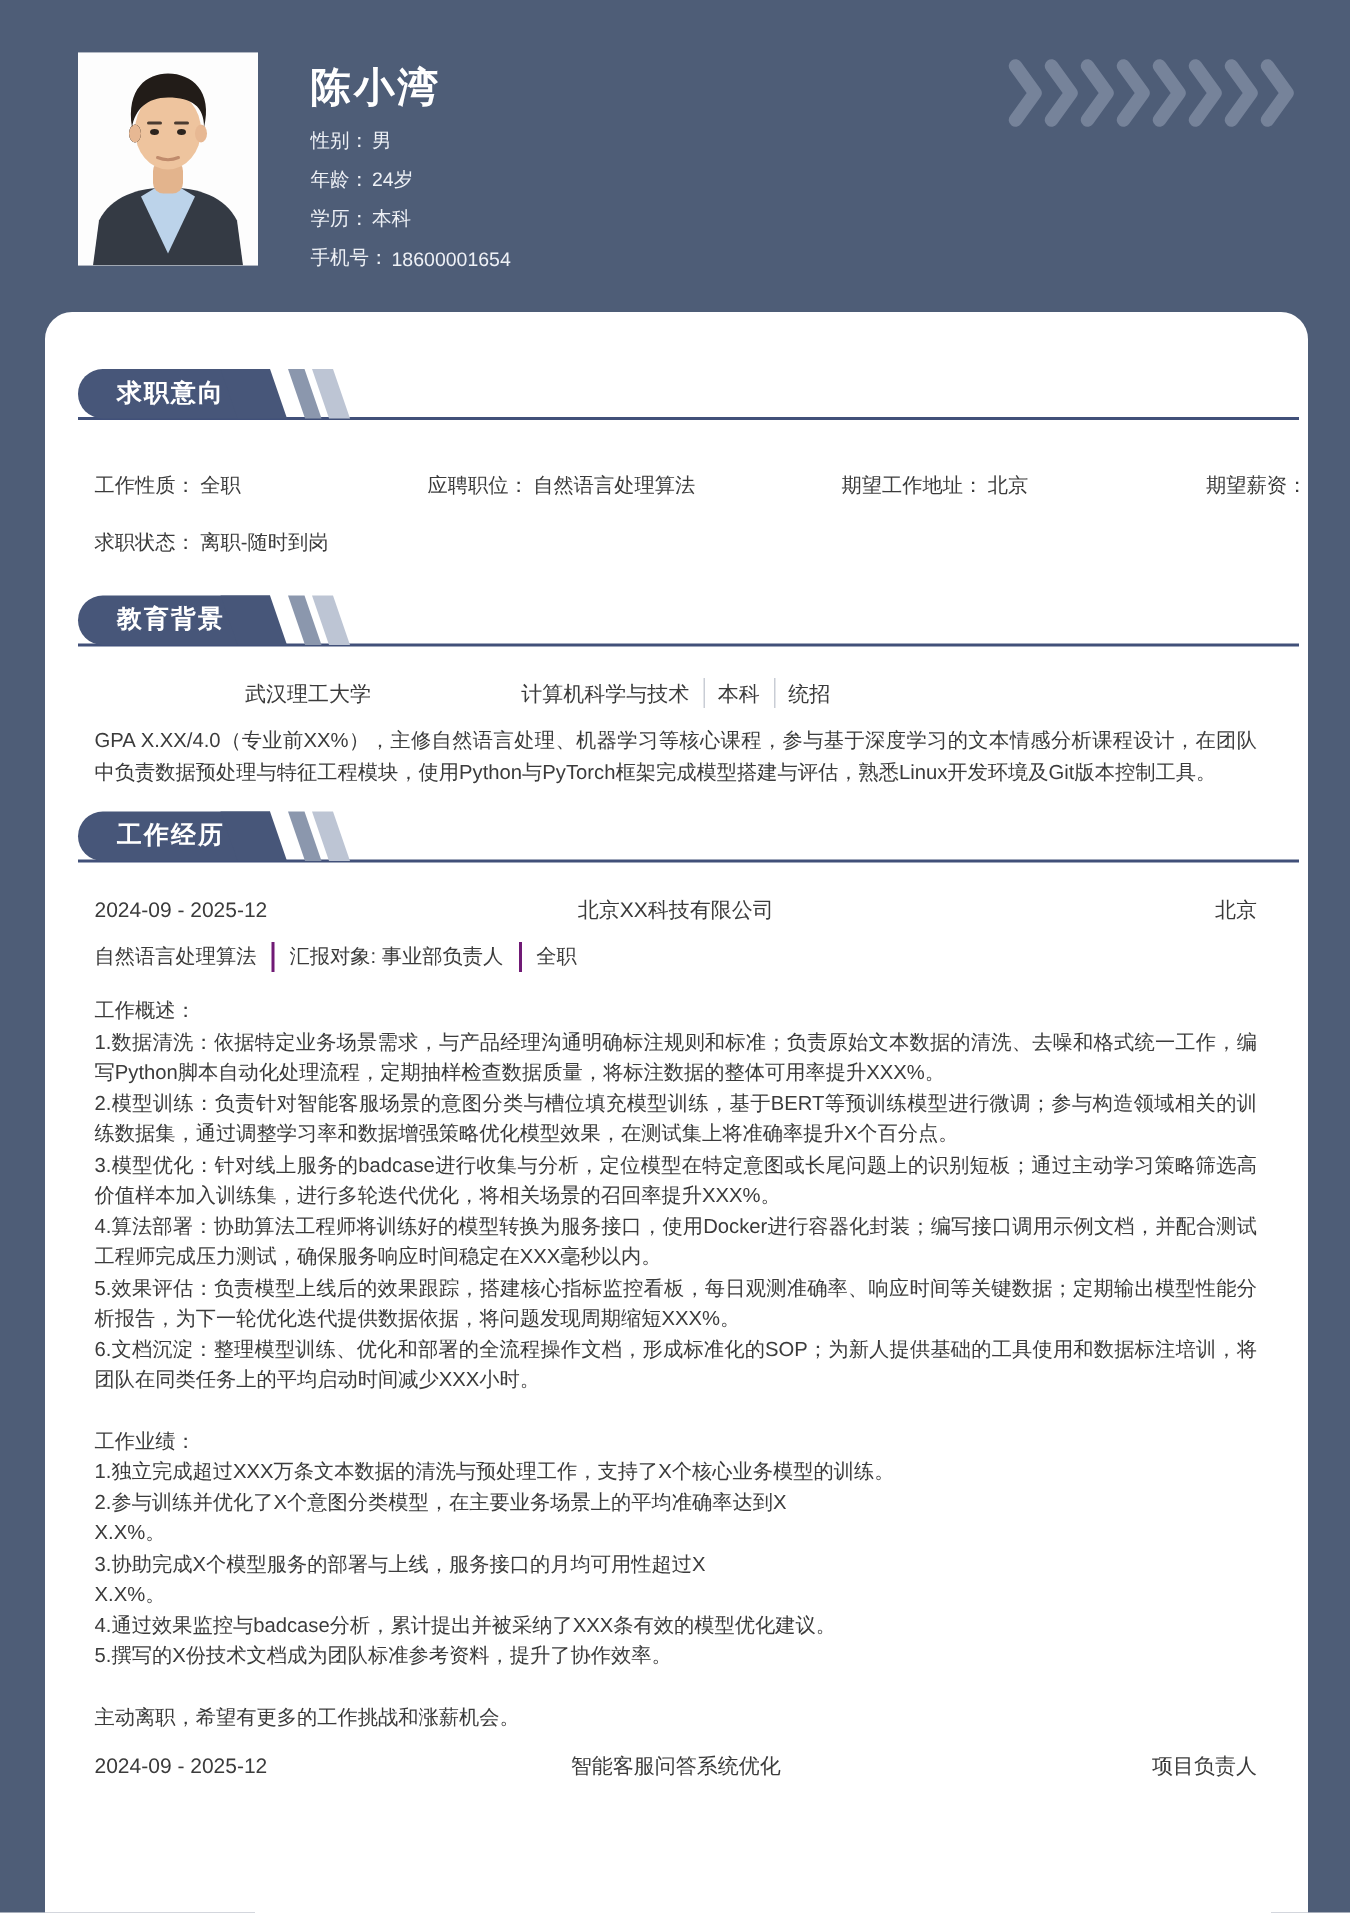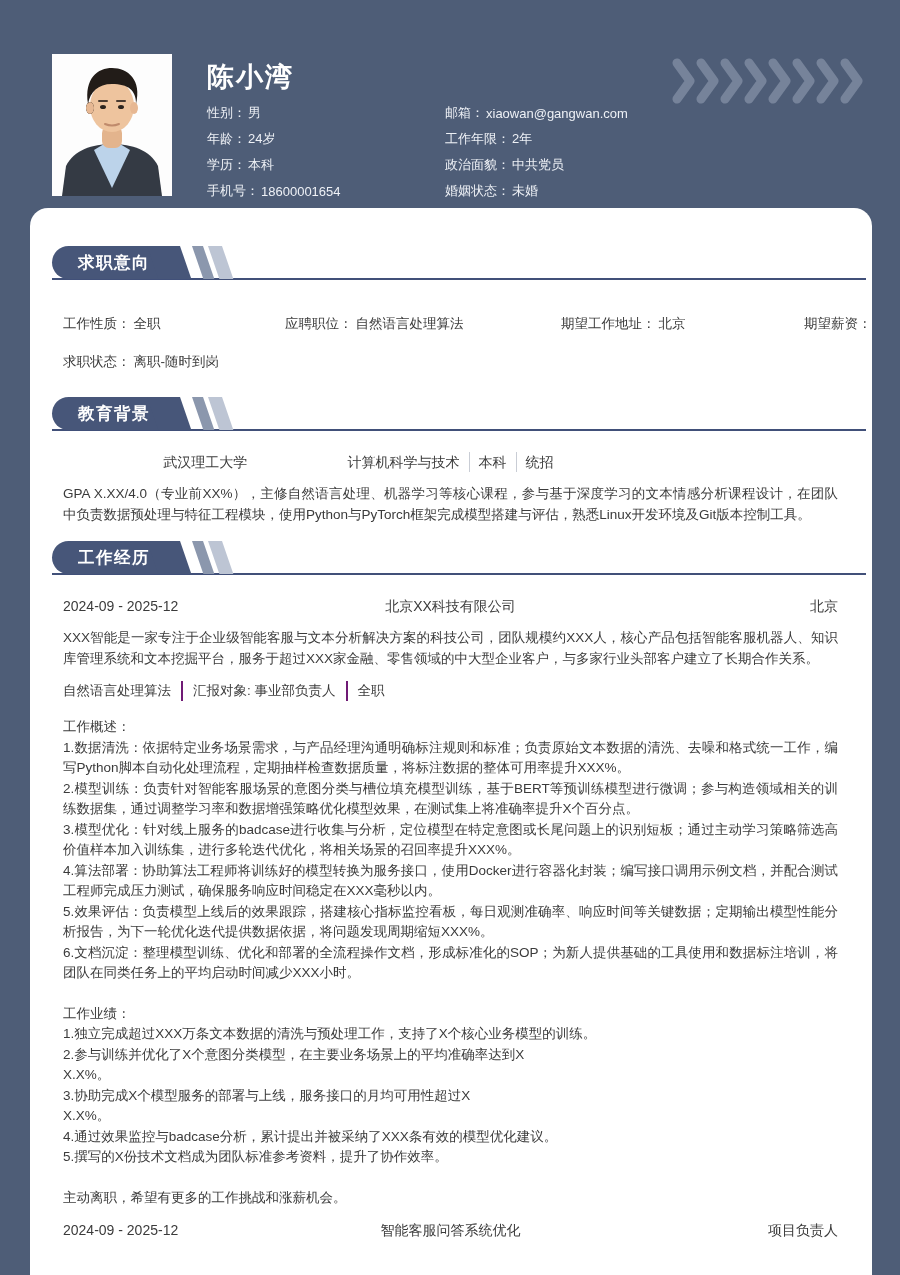--- a/index.html
+++ b/index.html
@@ -3,21 +3,21 @@
 <meta charset="utf-8">
 <style>
   * { margin:0; padding:0; box-sizing:border-box; }
   html,body { width:900px; height:1275px; overflow:hidden; }
   body {
     background:#4e5d77;
     font-family:"Liberation Sans","DejaVu Sans",sans-serif;
     position:relative;
   }
   
-  .hdr { position:relative; width:900px; height:220px;margin-top:19px; }
+  .hdr { position:relative; width:900px; height:220px; }
   .photo {
     position:absolute; left:52px; top:35px; width:120px; height:142px;
     background:#ffffff; overflow:hidden;
   }
   .name {
     position:absolute; left:207px; top:40px;
     font-size:27px; font-weight:bold; color:#ffffff; letter-spacing:2px;
   }
   .details {
     position:absolute; left:207px; top:81px; display:flex; color:#eef1f6;
@@ -131,38 +131,20 @@
           <span class="dlabel">年龄：</span>
           <span>24岁</span>
         </div>
       <div class="drow">
           <span class="dlabel">学历：</span>
           <span>本科</span>
         </div>
       <div class="drow">
           <span class="dlabel">手机号：</span>
           <span>18600001654</span>
-        </div>
-    </div>
-    <div class="dcol-right">
-      <div class="drow">
-          <span class="dlabel">邮箱：</span>
-          <span>xiaowan@gangwan.com</span>
-        </div>
-      <div class="drow">
-          <span class="dlabel">工作年限：</span>
-          <span>2年</span>
-        </div>
-      <div class="drow">
-          <span class="dlabel">政治面貌：</span>
-          <span>中共党员</span>
-        </div>
-      <div class="drow">
-          <span class="dlabel">婚姻状态：</span>
-          <span>未婚</span>
         </div>
     </div>
   </div>
 
   <svg class="chevrons" width="198" height="48" viewBox="0 0 198 48">
     <g fill="none" stroke="#76839a" stroke-width="9" stroke-linecap="round" stroke-linejoin="round">
       <path d="M7 6 L20 24 L7 42"></path>
       <path d="M31 6 L44 24 L31 42"></path>
       <path d="M55 6 L68 24 L55 42"></path>
       <path d="M79 6 L92 24 L79 42"></path>
@@ -215,21 +197,20 @@
     <span class="stripe s1"></span>
     <span class="stripe s2"></span>
     <div class="ribbon"></div>
     <span class="sec-title">工作经历</span>
   </div>
   <div class="erow">
     <span>2024-09 - 2025-12</span>
     <span class="mid">北京XX科技有限公司</span>
     <span class="right">北京</span>
   </div>
-  <p class="para work-intro">XXX智能是一家专注于企业级智能客服与文本分析解决方案的科技公司，团队规模约XXX人，核心产品包括智能客服机器人、知识库管理系统和文本挖掘平台，服务于超过XXX家金融、零售领域的中大型企业客户，与多家行业头部客户建立了长期合作关系。</p>
   <div class="meta">
     <span class="tag">自然语言处理算法</span>
     <span class="tag">汇报对象: 事业部负责人</span>
     <span class="tag">全职</span>
   </div>
 
   <div class="block work-overview">
     <div>工作概述：</div>
     <div class="item">1.数据清洗：依据特定业务场景需求，与产品经理沟通明确标注规则和标准；负责原始文本数据的清洗、去噪和格式统一工作，编写Python脚本自动化处理流程，定期抽样检查数据质量，将标注数据的整体可用率提升XXX%。</div>
     <div class="item">2.模型训练：负责针对智能客服场景的意图分类与槽位填充模型训练，基于BERT等预训练模型进行微调；参与构造领域相关的训练数据集，通过调整学习率和数据增强策略优化模型效果，在测试集上将准确率提升X个百分点。</div>

